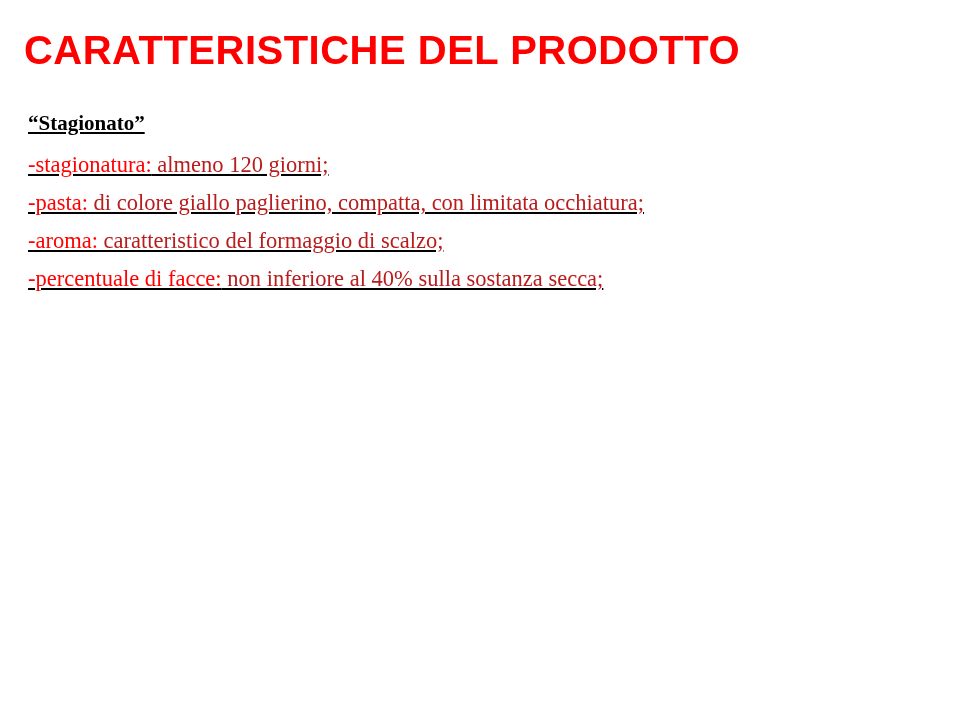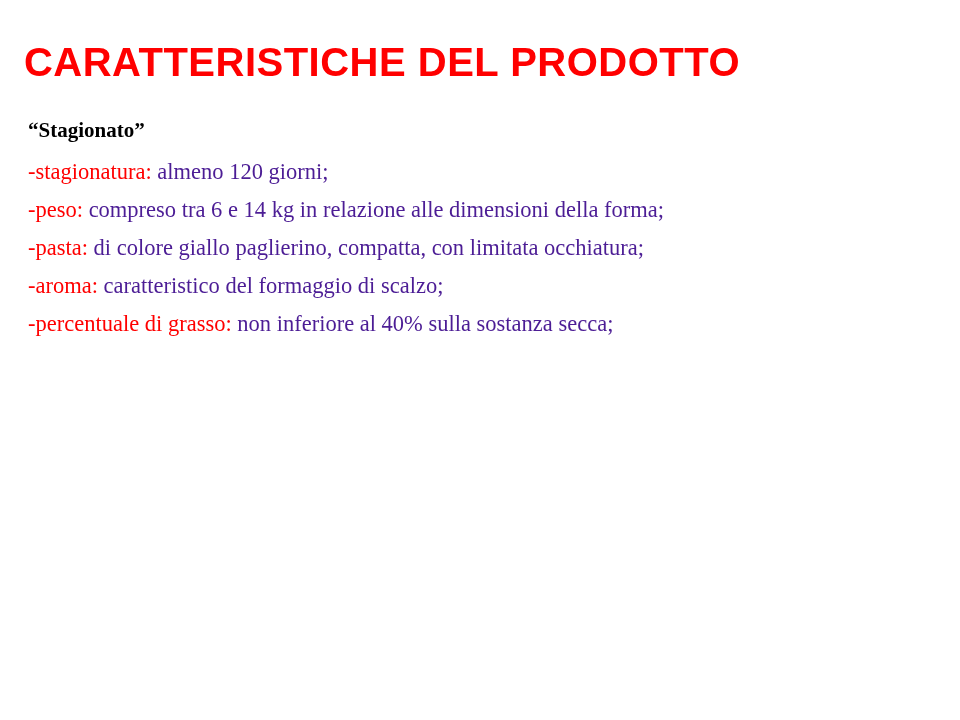--- a/index.html
+++ b/index.html
@@ -14,85 +14,83 @@
     overflow: hidden;
   }
   .slide {
     position: relative;
     width: 960px;
     height: 720px;
     box-sizing: border-box;
   }
   .slide-title {
     position: absolute;
-    top: 38px;
+    top: 26px;
     left: 0;
     width: 764px;
     text-align: center;
     font-family: "Liberation Sans", sans-serif;
     font-weight: bold;
     font-size: 40px;
     line-height: 48px;
     color: #FF0000;
     letter-spacing: 0.5px;
   }
   .body-block {
     position: absolute;
-    top: 115px;
+    top: 108px;
     left: 28px;
     width: 916px;
+    text-decoration: underline;
   }
   .line {
     font-size: 22.5px;
     line-height: 31px;
     color: #000000;
     margin: 0 0 7px 0;
     text-align: left;
   }
   .line.heading {
     font-weight: bold;
     font-size: 21px;
     margin-bottom: 10px;
   }
   .key {
     color: #FF0000;
   }
   .val {
-    color: #4c1d95;
+    color: #b91c1c;
   }
 </style>
 </head>
 <body>
 
 <div class="slide">
 
   <div class="slide-title">CARATTERISTICHE DEL PRODOTTO</div>
 
   <div class="body-block">
 
     <p class="line heading">“Stagionato”</p>
 
     <p class="line">
       <span class="key">-stagionatura:</span><span class="val"> almeno 120 giorni;</span>
     </p>
 
 
 
-    <p class="line">
-      <span class="key">-peso:</span><span class="val"> compreso tra 6 e 14 kg in relazione alle dimensioni della forma;</span>
-    </p>
 
 
     <p class="line">
       <span class="key">-pasta:</span><span class="val"> di colore giallo paglierino, compatta, con limitata occhiatura;</span>
     </p>
 
     <p class="line">
       <span class="key">-aroma:</span><span class="val"> caratteristico del formaggio di scalzo;</span>
     </p>
 
 
     <p class="line">
-      <span class="key">-percentuale di grasso:</span><span class="val"> non inferiore al 40% sulla sostanza secca;</span>
+      <span class="key">-percentuale di facce:</span><span class="val"> non inferiore al 40% sulla sostanza secca;</span>
     </p>
 
   </div>
 </div>
 
 </body></html>

